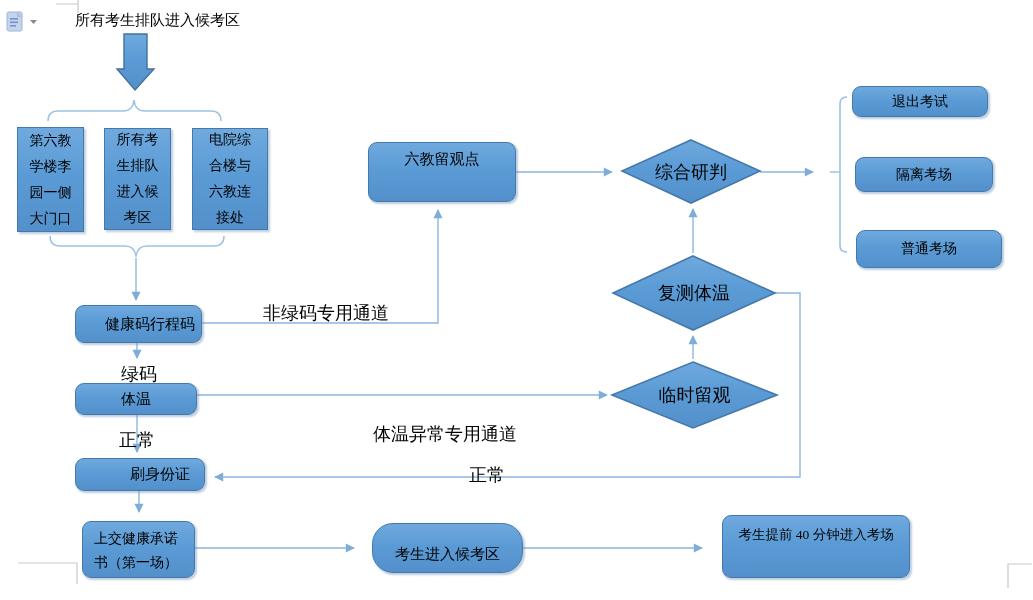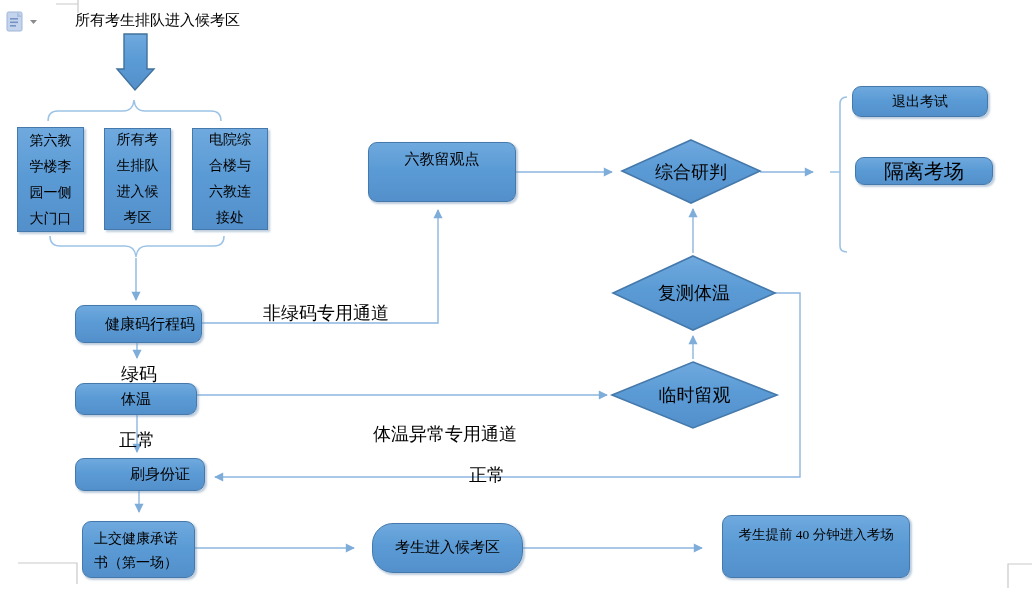--- a/index.html
+++ b/index.html
@@ -92,25 +92,26 @@
 
   <div class="node gate" style="left:17px;top:127px;width:67px;height:105px;">第六教学楼李园一侧大门口</div>
   <div class="node gate" style="left:104px;top:128px;width:67px;height:102px;">所有考生排队进入候考区</div>
   <div class="node gate" style="left:192px;top:128px;width:76px;height:102px;">电院综合楼与六教连接处</div>
 
   <div class="node rounded" style="left:75px;top:305px;width:127px;height:38px;padding-left:23px;">健康码行程码</div>
   <div class="node rounded topalign" style="left:368px;top:142px;width:148px;height:60px;padding-top:7px;">六教留观点</div>
   <div class="node rounded" style="left:75px;top:383px;width:122px;height:32px;">体温</div>
   <div class="node rounded" style="left:75px;top:458px;width:130px;height:33px;padding-left:40px;">刷身份证</div>
   <div class="node rounded topalign" style="left:82px;top:521px;width:113px;height:57px;padding:5px 11px;font-size:14px;line-height:24px;text-align:left;justify-content:flex-start;">上交健康承诺书（第一场）</div>
-  <div class="node rounded topalign" style="left:372px;top:523px;width:151px;height:50px;padding-top:14px;border-radius:21px;">考生进入候考区</div>
+  <div class="node rounded topalign" style="left:372px;top:523px;width:151px;height:50px;padding-top:21px;border-radius:21px;">考生进入候考区</div>
   <div class="node rounded topalign" style="left:722px;top:515px;width:188px;height:63px;padding-top:11px;font-size:13.5px;white-space:nowrap;">考生提前 40 分钟进入考场</div>
 
   <div class="node rounded" style="left:852px;top:86px;width:136px;height:31px;font-size:14px;">退出考试</div>
-  <div class="node rounded" style="left:855px;top:157px;width:138px;height:28px;font-size:20px;">隔离考场</div>
+  <div class="node rounded" style="left:855px;top:157px;width:138px;height:35px;font-size:14px;">隔离考场</div>
+  <div class="node rounded" style="left:856px;top:230px;width:146px;height:38px;font-size:14px;">普通考场</div>
 
   <div class="dlabel" style="left:622px;top:140px;width:138px;height:63px;">综合研判</div>
   <div class="dlabel" style="left:613px;top:256px;width:162px;height:74px;">复测体温</div>
   <div class="dlabel" style="left:612px;top:362px;width:165px;height:66px;">临时留观</div>
 
   <div class="lbl" style="left:263px;top:301px;">非绿码专用通道</div>
   <div class="lbl" style="left:121px;top:362px;">绿码</div>
   <div class="lbl" style="left:373px;top:382px;margin-top:40px;">体温异常专用通道</div>
   <div class="lbl" style="left:119px;top:428px;">正常</div>
   <div class="lbl" style="left:469px;top:463px;">正常</div>

